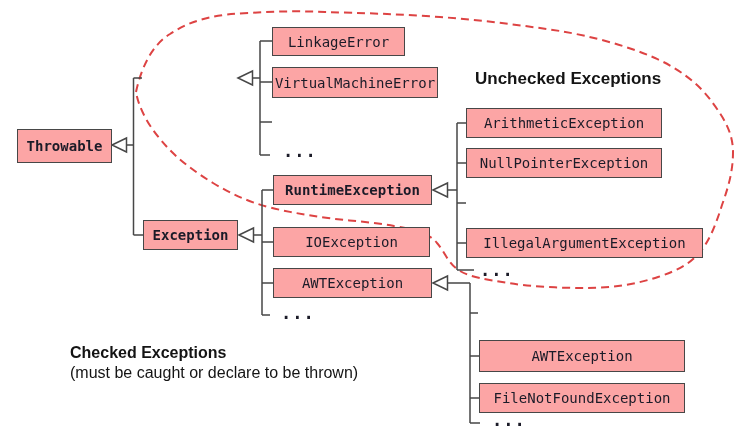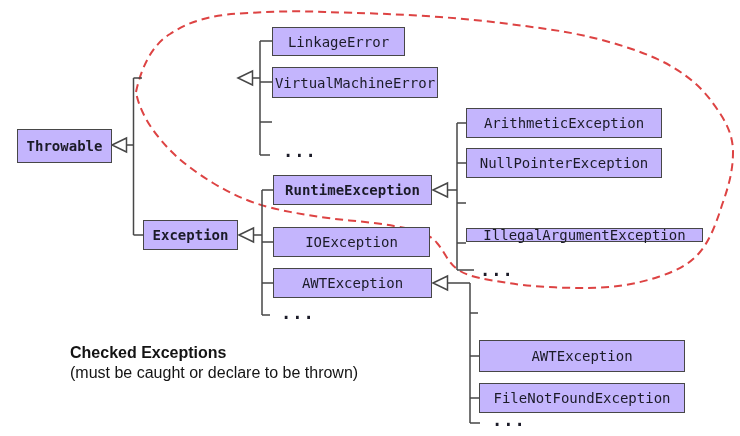--- a/index.html
+++ b/index.html
@@ -2,21 +2,21 @@
 <html><head>
 <meta charset="utf-8">
 <style>
   html,body{margin:0;padding:0;background:#fff;}
   .canvas{
     position:relative;width:740px;height:436px;background:#ffffff;overflow:hidden;
     font-family:"DejaVu Sans Mono",monospace;
   }
   .wires{position:absolute;left:0;top:0;}
   .node{
-    position:absolute;box-sizing:border-box;background:#c4b5fd;
+    position:absolute;box-sizing:border-box;background:#fca5a5;
     border:1.5px solid #474747;
     display:flex;align-items:center;justify-content:center;
     font:14px "DejaVu Sans Mono",monospace;color:#1b1b28;white-space:nowrap;
   }
   .node.bold{font-weight:bold;}
   .dots{
     position:absolute;font:bold 17px "DejaVu Sans Mono",monospace;
     color:#1b1b28;line-height:1;letter-spacing:1px;
   }
   .lbl{position:absolute;font-family:"Liberation Sans",sans-serif;color:#141414;white-space:nowrap;}
@@ -77,26 +77,27 @@
 
   <div class="node" style="left:272px;top:27px;width:133px;height:29px">LinkageError</div>
   <div class="node" style="left:272px;top:67px;width:166px;height:31px">VirtualMachineError</div>
 
   <div class="node bold" style="left:273px;top:175px;width:159px;height:30px">RuntimeException</div>
   <div class="node" style="left:273px;top:227px;width:157px;height:30px">IOException</div>
   <div class="node" style="left:273px;top:268px;width:159px;height:30px">AWTException</div>
 
   <div class="node" style="left:466px;top:108px;width:196px;height:30px">ArithmeticException</div>
   <div class="node" style="left:466px;top:148px;width:196px;height:30px">NullPointerException</div>
-  <div class="node" style="left:466px;top:228px;width:237px;height:14px">IllegalArgumentException</div>
+  <div class="node" style="left:466px;top:228px;width:237px;height:30px">IllegalArgumentException</div>
 
   <div class="node" style="left:479px;top:340px;width:206px;height:32px">AWTException</div>
   <div class="node" style="left:479px;top:383px;width:206px;height:30px">FileNotFoundException</div>
 
   <div class="dots" style="left:283px;top:143px">...</div>
   <div class="dots" style="left:281px;top:305px">...</div>
   <div class="dots" style="left:480px;top:262px">...</div>
   <div class="dots" style="left:492px;top:412px">...</div>
 
+  <div class="lbl bold unchecked">Unchecked Exceptions</div>
   <div class="lbl bold checked">Checked Exceptions</div>
   <div class="lbl note">(must be caught or declare to be thrown)</div>
 
 </div>
 
 </body></html>

